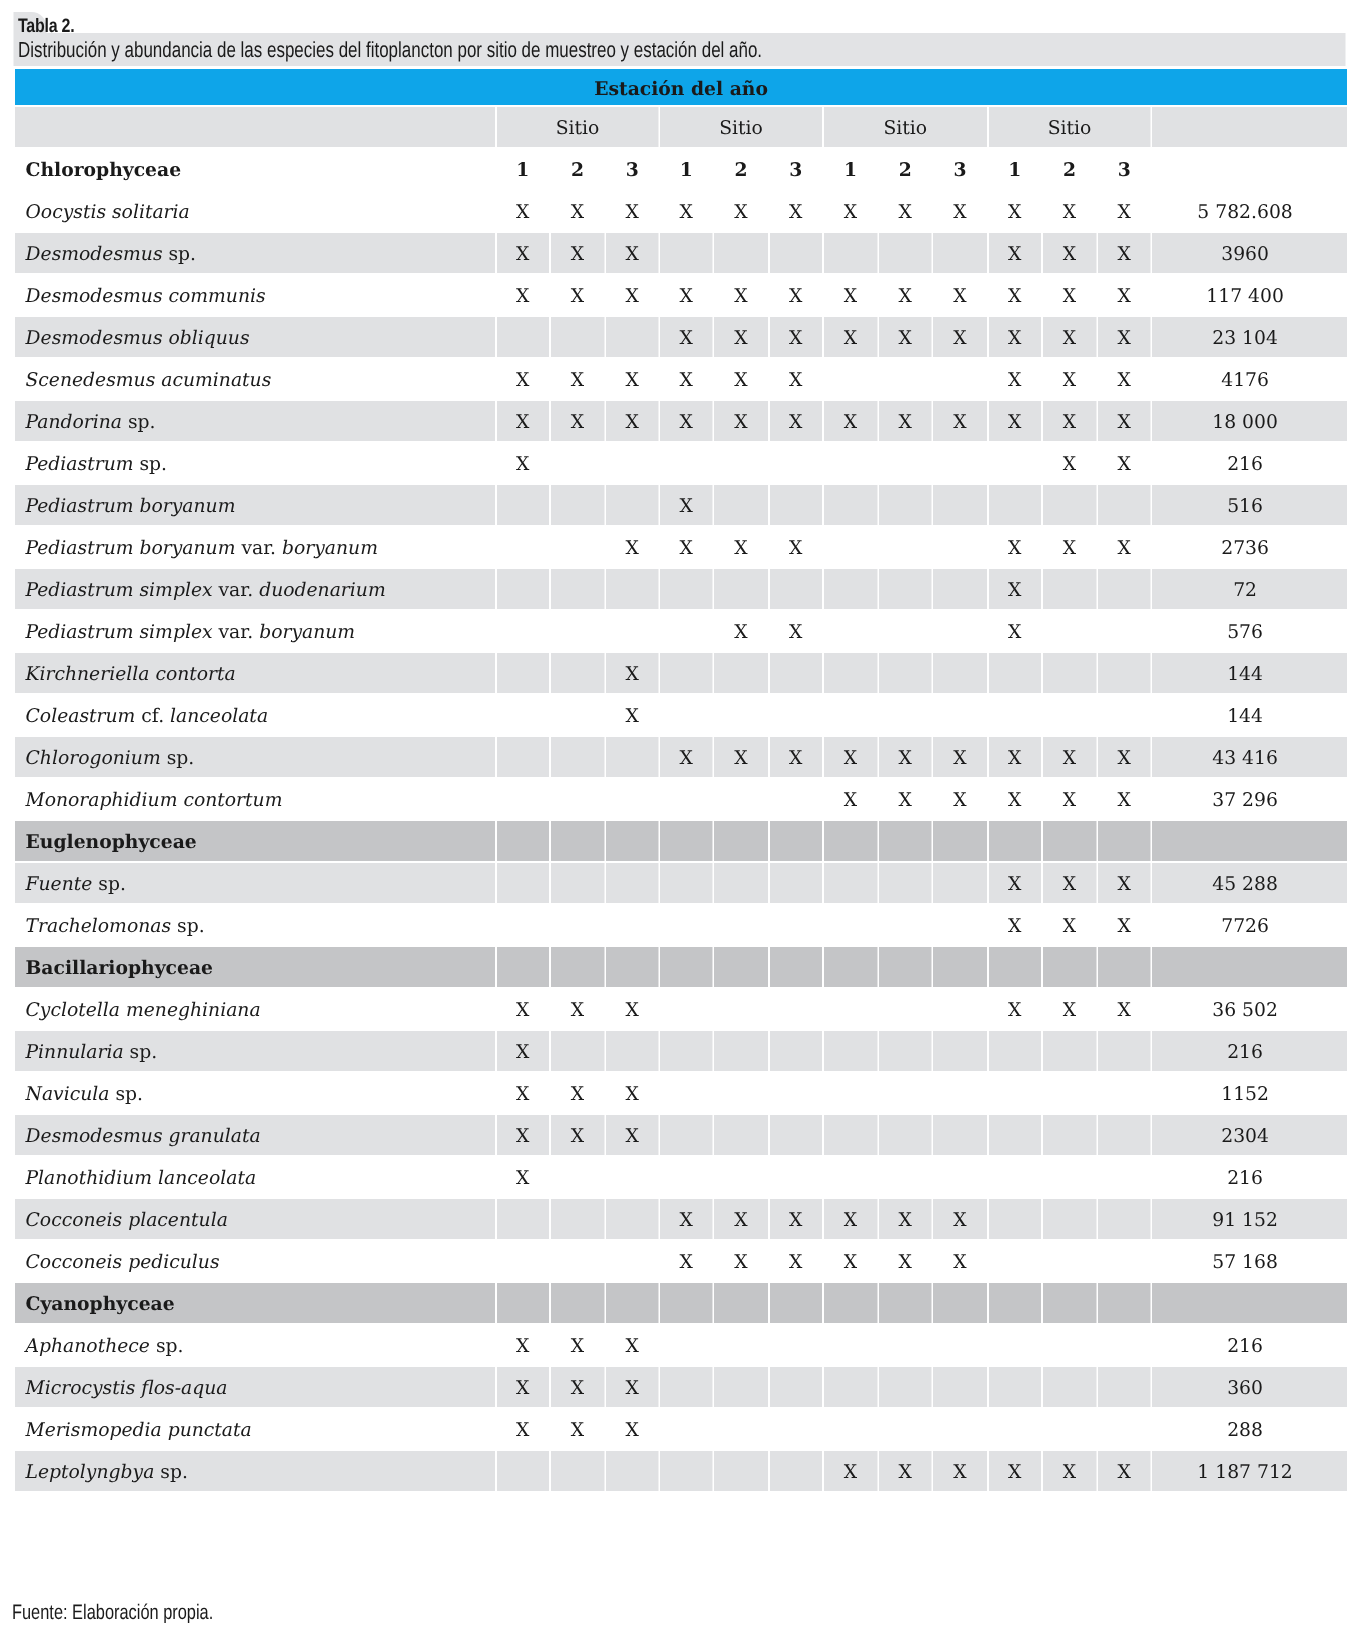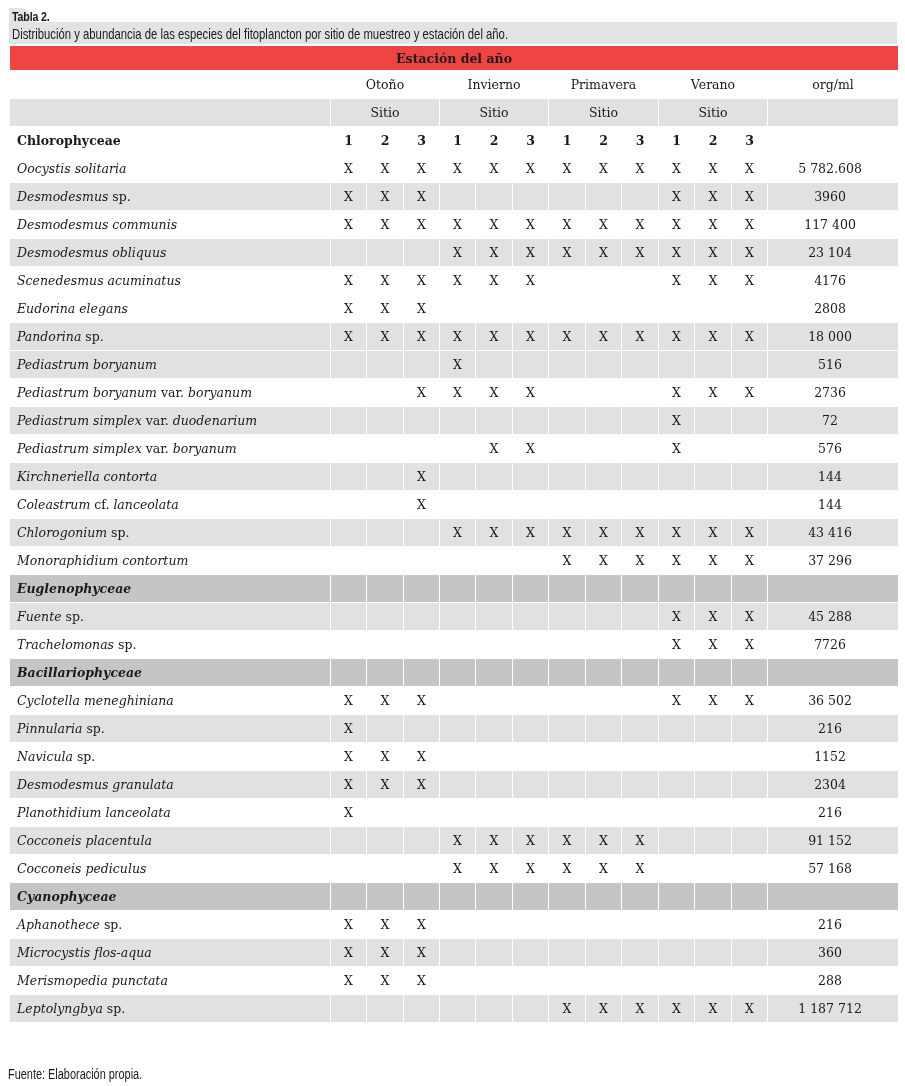--- a/index.html
+++ b/index.html
@@ -4,22 +4,22 @@
 <style>
   html, body { margin: 0; padding: 0; background: #ffffff; }
   body { width: 905px; height: 1086px; position: relative; overflow: hidden; font-family: "DejaVu Serif", serif; color: #1a1a1a; }
   .caption-box { position: absolute; left: 9px; top: 22px; width: 888px; height: 22px; background: #e2e3e5; }
   .caption-tab { position: absolute; left: 9px; top: 8px; width: 22px; height: 14px; background: #e2e3e5; border-top-right-radius: 10px; }
   .caption-title { position: absolute; left: 12px; top: 9px; font-family: "Liberation Sans", sans-serif; font-weight: bold; font-size: 13px; transform: scaleX(0.82); transform-origin: left top; letter-spacing: -0.2px; }
   .caption-desc { position: absolute; left: 12px; top: 26px; font-family: "Liberation Sans", sans-serif; font-size: 14.5px; transform: scaleX(0.78); transform-origin: left top; white-space: nowrap; }
   table { position: absolute; left: 9px; top: 45px; width: 888px; border-collapse: collapse; table-layout: fixed; font-size: 12.5px; }
   td { padding: 0; height: 27px; border: 1px solid #ffffff; white-space: nowrap; overflow: hidden; }
   tr.grey td { background: #e0e1e3; }
-  tr.dark td { background: #c4c5c7; font-style: italic; }
-  tr.est td { background: #ef4444; height: 24px; }
+  tr.dark td { background: #c4c5c7; }
+  tr.est td { background: #0ea5e9; height: 24px; }
   tr.white td { background: #ffffff; }
   td.name { padding-left: 7px; text-align: left; margin-left: 48px; }
   td.name .it { font-style: italic; }
   td.x { text-align: center; }
   td.val { text-align: center; padding-right: 6px; }
   td.hdr { text-align: center; }
   td.bold { font-weight: bold; }
   .footer { position: absolute; left: 8px; top: 1066px; font-family: "Liberation Sans", sans-serif; font-size: 14px; transform: scaleX(0.78); transform-origin: left top; white-space: nowrap; }
 </style>
 </head>
@@ -44,28 +44,20 @@
       <col style="width:37px">
     <col style="width:36px">
       <col style="width:37px">
       <col style="width:36px">
     <col style="width:131px">
   </colgroup>
   <tbody id="tbody">
     <tr class="est">
       <td colspan="14" class="hdr bold">Estación del año</td>
     </tr>
-    <tr class="white">
-      <td></td>
-      <td colspan="3" class="hdr">Otoño</td>
-      <td colspan="3" class="hdr">Invierno</td>
-      <td colspan="3" class="hdr">Primavera</td>
-      <td colspan="3" class="hdr">Verano</td>
-      <td class="hdr">org/ml</td>
-    </tr>
     <tr class="grey">
       <td></td>
       <td colspan="3" class="hdr">Sitio</td>
       <td colspan="3" class="hdr">Sitio</td>
       <td colspan="3" class="hdr">Sitio</td>
       <td colspan="3" class="hdr">Sitio</td>
       <td></td>
     </tr>
   <tr class="white">
         <td class="name bold">Chlorophyceae</td>
@@ -156,51 +148,51 @@
         <td class="x">X</td>
         <td class="x">X</td>
         <td class="x"></td>
         <td class="x"></td>
         <td class="x"></td>
         <td class="x">X</td>
         <td class="x">X</td>
         <td class="x">X</td>
         <td class="val">4176</td>
       </tr>
-      <tr class="white">
-        <td class="name"><span class="it">Eudorina elegans</span><span style="white-space: pre;"></span></td>
-        <td class="x">X</td>
-        <td class="x">X</td>
-        <td class="x">X</td>
-        <td class="x"></td>
-        <td class="x"></td>
-        <td class="x"></td>
-        <td class="x"></td>
-        <td class="x"></td>
-        <td class="x"></td>
-        <td class="x"></td>
-        <td class="x"></td>
-        <td class="x"></td>
-        <td class="val">2808</td>
-      </tr>
       <tr class="grey">
         <td class="name"><span class="it">Pandorina</span><span style="white-space: pre;"> sp.</span></td>
         <td class="x">X</td>
         <td class="x">X</td>
         <td class="x">X</td>
         <td class="x">X</td>
         <td class="x">X</td>
         <td class="x">X</td>
         <td class="x">X</td>
         <td class="x">X</td>
         <td class="x">X</td>
         <td class="x">X</td>
         <td class="x">X</td>
         <td class="x">X</td>
         <td class="val">18 000</td>
+      </tr>
+      <tr class="white">
+        <td class="name"><span class="it">Pediastrum</span><span style="white-space: pre;"> sp.</span></td>
+        <td class="x">X</td>
+        <td class="x"></td>
+        <td class="x"></td>
+        <td class="x"></td>
+        <td class="x"></td>
+        <td class="x"></td>
+        <td class="x"></td>
+        <td class="x"></td>
+        <td class="x"></td>
+        <td class="x"></td>
+        <td class="x">X</td>
+        <td class="x">X</td>
+        <td class="val">216</td>
       </tr>
       <tr class="grey">
         <td class="name"><span class="it">Pediastrum boryanum</span><span style="white-space: pre;"></span></td>
         <td class="x"></td>
         <td class="x"></td>
         <td class="x"></td>
         <td class="x">X</td>
         <td class="x"></td>
         <td class="x"></td>
         <td class="x"></td>

